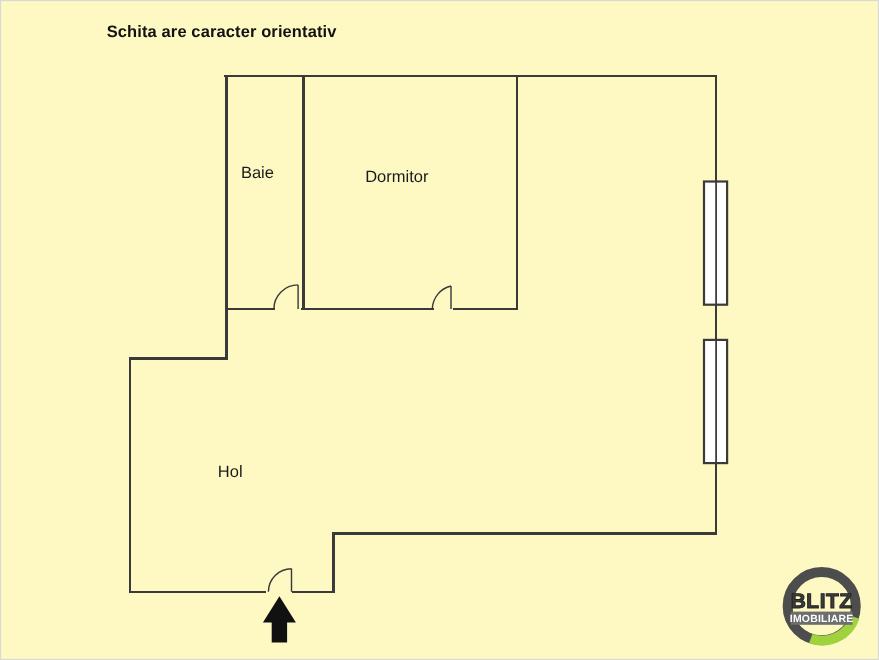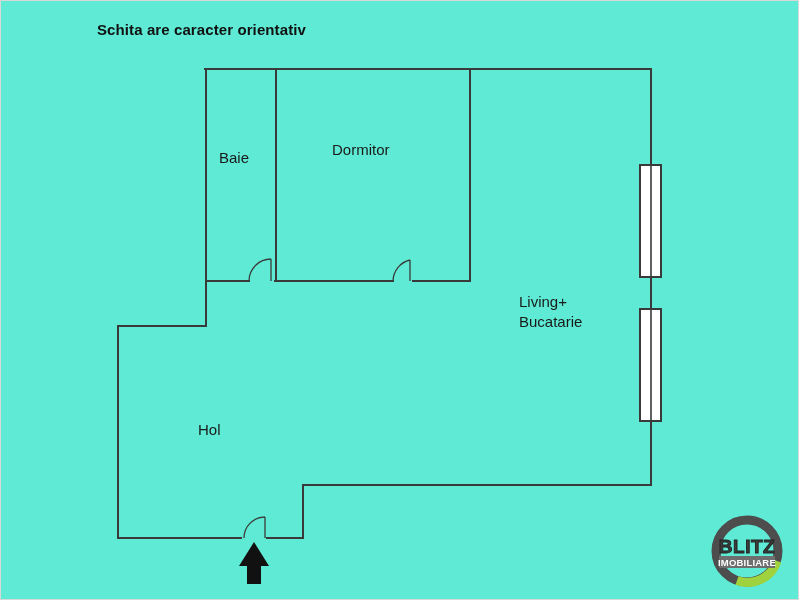--- a/index.html
+++ b/index.html
@@ -8,21 +8,21 @@
     padding: 0;
     background: #ffffff;
   }
   body {
     font-family: "Liberation Sans", sans-serif;
   }
   #plan-page {
     position: relative;
     width: 799px;
     height: 600px;
-    background: #5eead4;
+    background: #fef9c3;
     box-sizing: border-box;
     border: 1px solid #d8d8d8;
     overflow: hidden;
   }
   #plan-title {
     position: absolute;
     left: 96px;
     top: 20px;
     font-size: 15px;
     font-weight: 600;
@@ -38,21 +38,21 @@
     height: 600px;
   }
   .room-label {
     position: absolute;
     font-size: 15px;
     color: #1a1a1a;
     white-space: nowrap;
     line-height: 1.33;
   }
   #label-baie   { left: 218px; top: 147px; }
-  #label-dormitor { left: 331px; top: 139px; }
+  #label-dormitor { left: 331px; top: 150px; }
   #label-living { left: 518px; top: 291px; text-align: left; }
   #label-hol    { left: 197px; top: 419px; text-align: center; }
   #logo-watermark {
     position: absolute;
     right: 9px;
     bottom: 6px;
     width: 84px;
     height: 84px;
   }
 </style>
@@ -118,24 +118,20 @@
     <g>
       <path d="M 253 541 L 268 565 L 260 565 L 260 583 L 246 583 L 246 565 L 238 565 Z" fill="#111111" stroke="none"></path>
     </g>
 
   </svg>
 
   <div class="room-label" id="label-baie">Baie</div>
 
   <div class="room-label" id="label-dormitor">Dormitor</div>
 
-  <div class="room-label" id="label-living">
-    <div>Living+</div>
-    <div>Bucatarie</div>
-  </div>
 
   <div class="room-label" id="label-hol">Hol</div>
 
   <svg id="logo-watermark" viewBox="0 0 84 84">
     <circle cx="42" cy="42" r="31" fill="none" stroke="#4d4d4d" stroke-width="9"></circle>
     <path d="M 32 71.5 A 31 31 0 0 0 72 52" fill="none" stroke="#9fd23c" stroke-width="9"></path>
     <g>
       <text x="42" y="44" text-anchor="middle" font-family="'Liberation Sans', sans-serif" font-size="19" font-weight="bold" fill="#3d3d3d" stroke="#1f1f1f" stroke-width="0.9" letter-spacing="0.5">BLITZ</text>
       <rect x="14" y="47" width="56" height="12" fill="#6e6e6e"></rect>
       <text x="42" y="56.5" text-anchor="middle" font-family="'Liberation Sans', sans-serif" font-size="9.5" font-weight="bold" fill="#ffffff" letter-spacing="0.2">IMOBILIARE</text>

